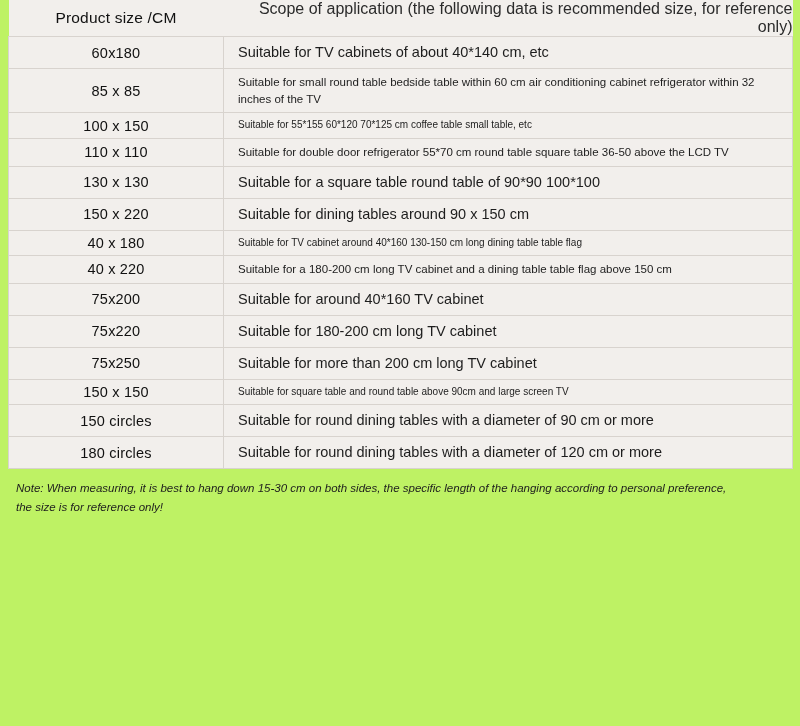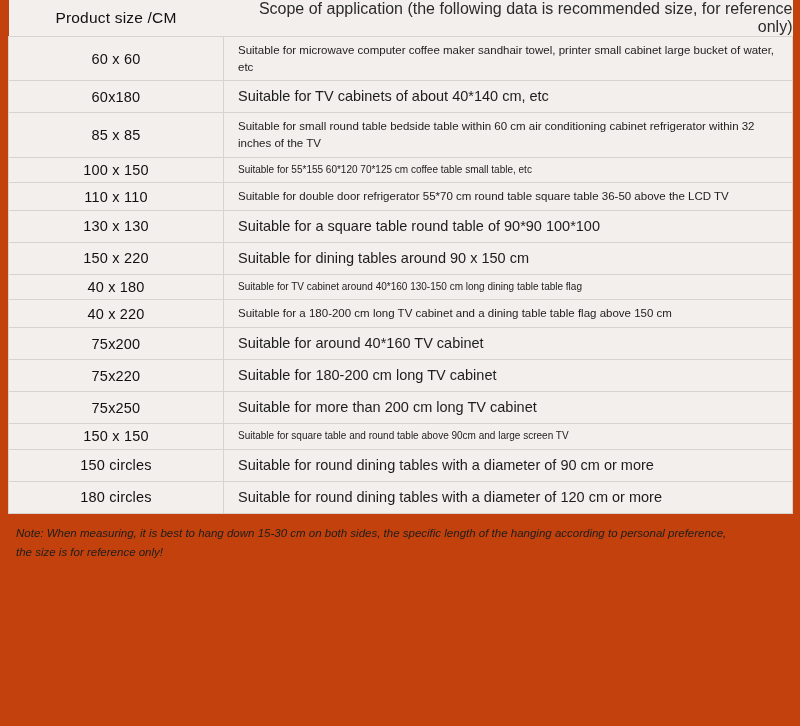--- a/index.html
+++ b/index.html
@@ -12,21 +12,21 @@
     background: #f2efec;
     font-family: "Liberation Sans", sans-serif;
     color: #1a1a1a;
     overflow: hidden;
   }
   .sheet {
     position: relative;
     width: 800px;
     height: 726px;
     box-sizing: border-box;
-    background: #c2410c;
+    background: #bef264;
     padding: 0 8px;
   }
   table.size-table {
     width: 784px;
     border-collapse: collapse;
     table-layout: fixed;
   }
   table.size-table col.c-size { width: 215px; }
   table.size-table col.c-scope { width: 569px; }
 
@@ -89,24 +89,20 @@
     <colgroup>
       <col class="c-size">
       <col class="c-scope">
     </colgroup>
     <tbody>
       <tr class="hdr-row">
         <td class="hdr-size">Product size /CM</td>
         <td class="hdr-scope">Scope of application (the following data is recommended size, for reference only)</td>
       </tr>
       <tr class="data-row">
-        <td class="cell-size">60 x 60</td>
-        <td class="cell-scope sz-sm">Suitable for microwave computer coffee maker sandhair towel, printer small cabinet large bucket of water, etc</td>
-      </tr>
-      <tr class="data-row">
         <td class="cell-size">60x180</td>
         <td class="cell-scope sz-lg">Suitable for TV cabinets of about 40*140 cm, etc</td>
       </tr>
       <tr class="data-row">
         <td class="cell-size">85 x 85</td>
         <td class="cell-scope sz-sm">Suitable for small round table bedside table within 60 cm air conditioning cabinet refrigerator within 32 inches of the TV</td>
       </tr>
       <tr class="data-row">
         <td class="cell-size">100 x 150</td>
         <td class="cell-scope sz-md">Suitable for 55*155 60*120 70*125 cm coffee table small table, etc</td>

